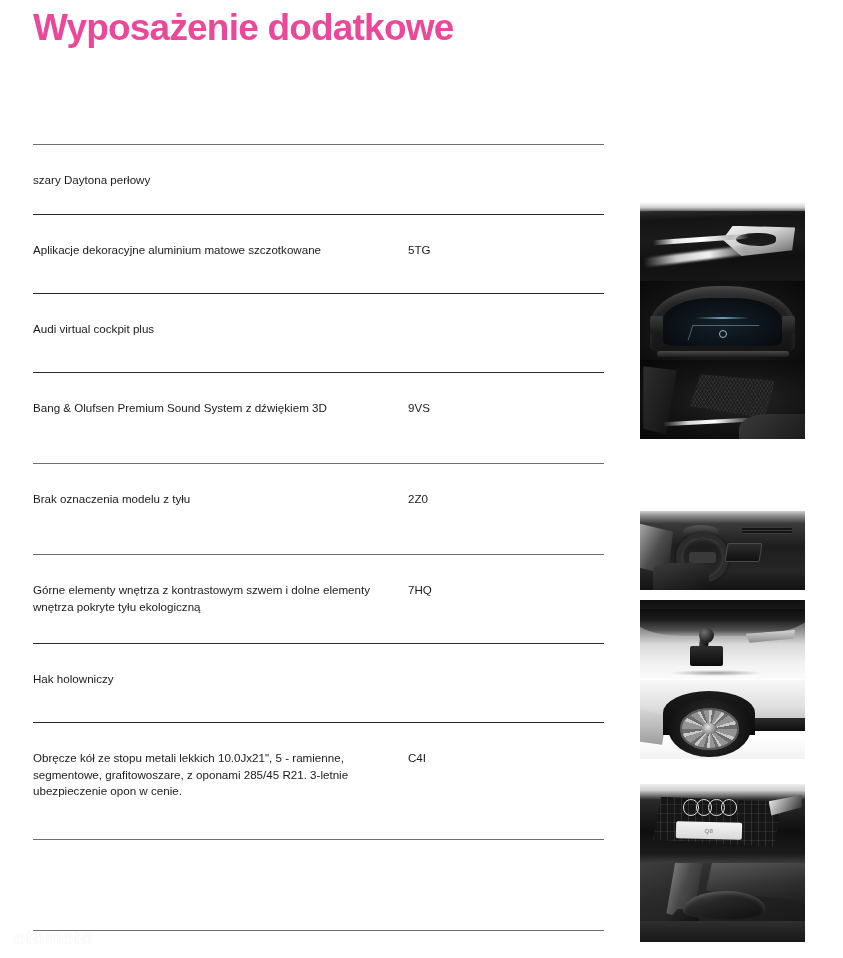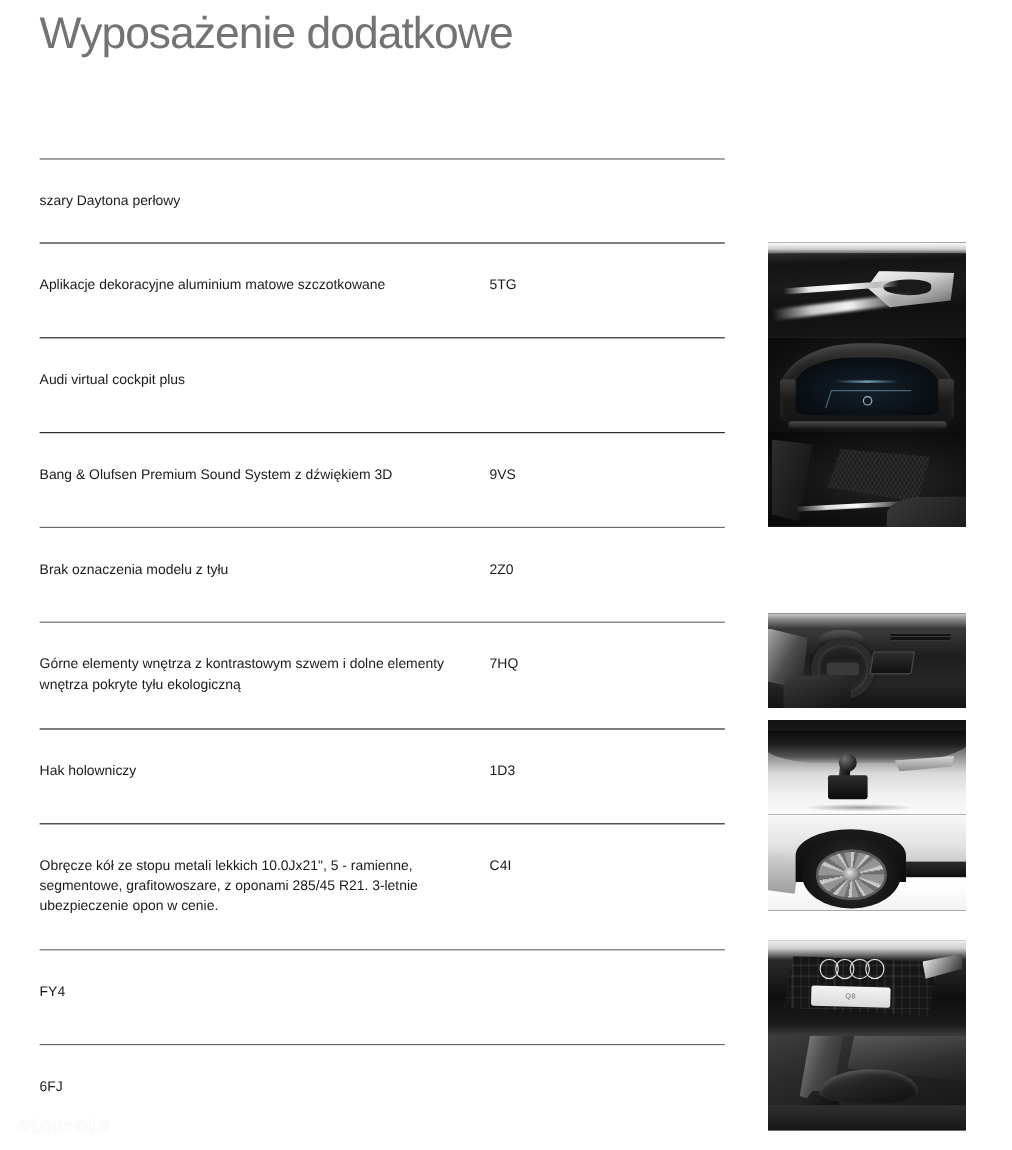--- a/index.html
+++ b/index.html
@@ -22,43 +22,44 @@
     width: 843px;
     height: 958px;
   }
 
   
   .page-title {
     position: absolute;
     left: 33px;
     top: 5px;
     font-size: 37px;
-    font-weight: 400;
+    font-weight: 700;
     letter-spacing: -0.8px;
     line-height: 46px;
-    color: #737373;
+    color: #ec4899;
     white-space: nowrap;
   }
 
   
   .spec-table {
     position: absolute;
     left: 33px;
     top: 132px;
     width: 571px;
   }
   .spec-row {
     position: relative;
     border-top: 1.4px solid #2b2b2b;
     box-sizing: border-box;
     display: flex;
     align-items: flex-start;
   }
   .spec-row.light-rule {
     border-top-color: #6e6e6e;
+    margin-top: 12px;
   }
   .spec-row .row-inner {
     display: flex;
     width: 100%;
     padding-top: 27px;
     padding-bottom: 6px;
   }
   .spec-name {
     width: 375px;
     flex: 0 0 375px;
@@ -555,34 +556,32 @@
     <div class="spec-row light-rule" style="height:89px">
       <div class="row-inner">
         <div class="spec-name">Górne elementy wnętrza z kontrastowym szwem i dolne elementy wnętrza pokryte tyłu ekologiczną</div>
         <div class="spec-code">7HQ</div>
       </div>
     </div>
 
     <div class="spec-row" style="height:79px">
       <div class="row-inner">
         <div class="spec-name">Hak holowniczy</div>
-        <div class="spec-code">1D3</div>
       </div>
     </div>
 
     <div class="spec-row" style="height:105px">
       <div class="row-inner">
         <div class="spec-name">Obręcze kół ze stopu metali lekkich 10.0Jx21", 5 - ramienne, segmentowe, grafitowoszare, z oponami 285/45 R21. 3-letnie ubezpieczenie opon w cenie.</div>
         <div class="spec-code">C4I</div>
       </div>
     </div>
 
     <div class="spec-row light-rule" style="height:79px">
       <div class="row-inner">
-        <div class="spec-code">FY4</div>
       </div>
     </div>
 
     <div class="spec-row light-rule" style="height:79px">
       <div class="row-inner">
         <div class="spec-code">6FJ</div>
       </div>
     </div>
 
   </div>

